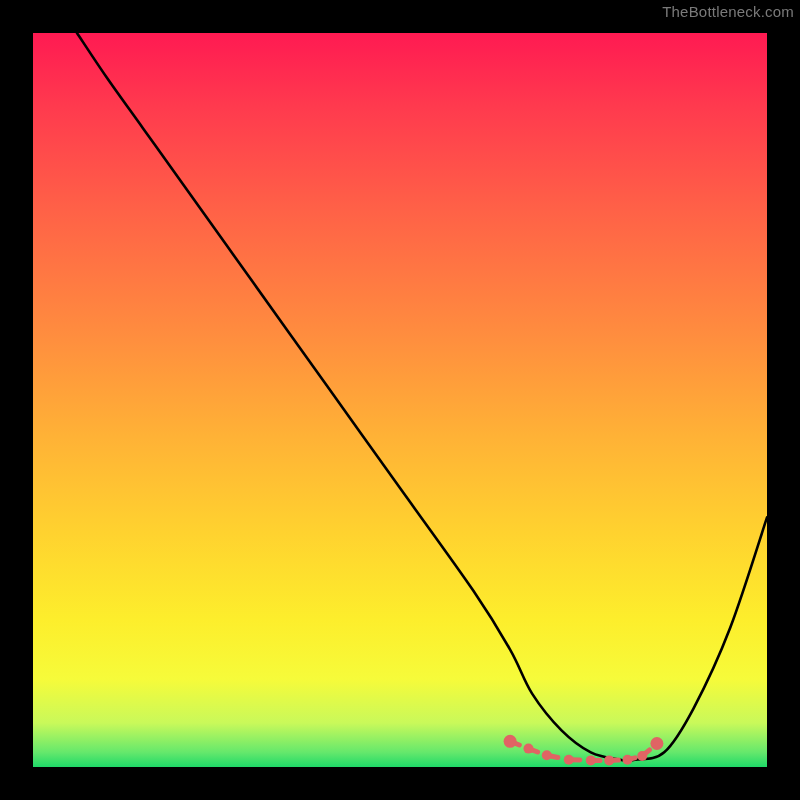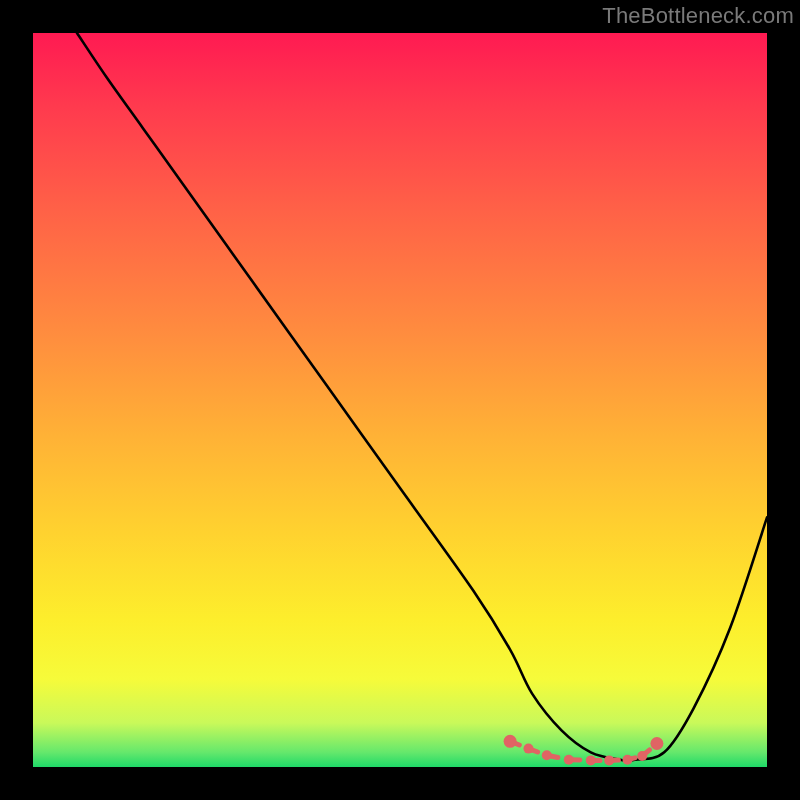--- a/index.html
+++ b/index.html
@@ -15,21 +15,21 @@
     position: relative;
     width: 800px;
     height: 800px;
     background: #000;
   }
   .watermark {
     position: absolute;
     top: 3px;
     right: 6px;
     color: #7a7a7a;
-    font-size: 22px;
+    font-size: 15px;
     font-weight: 400;
     letter-spacing: 0.2px;
     user-select: none;
   }
   .plot-area {
     position: absolute;
     left: 33px;
     top: 33px;
     width: 734px;
     height: 734px;

